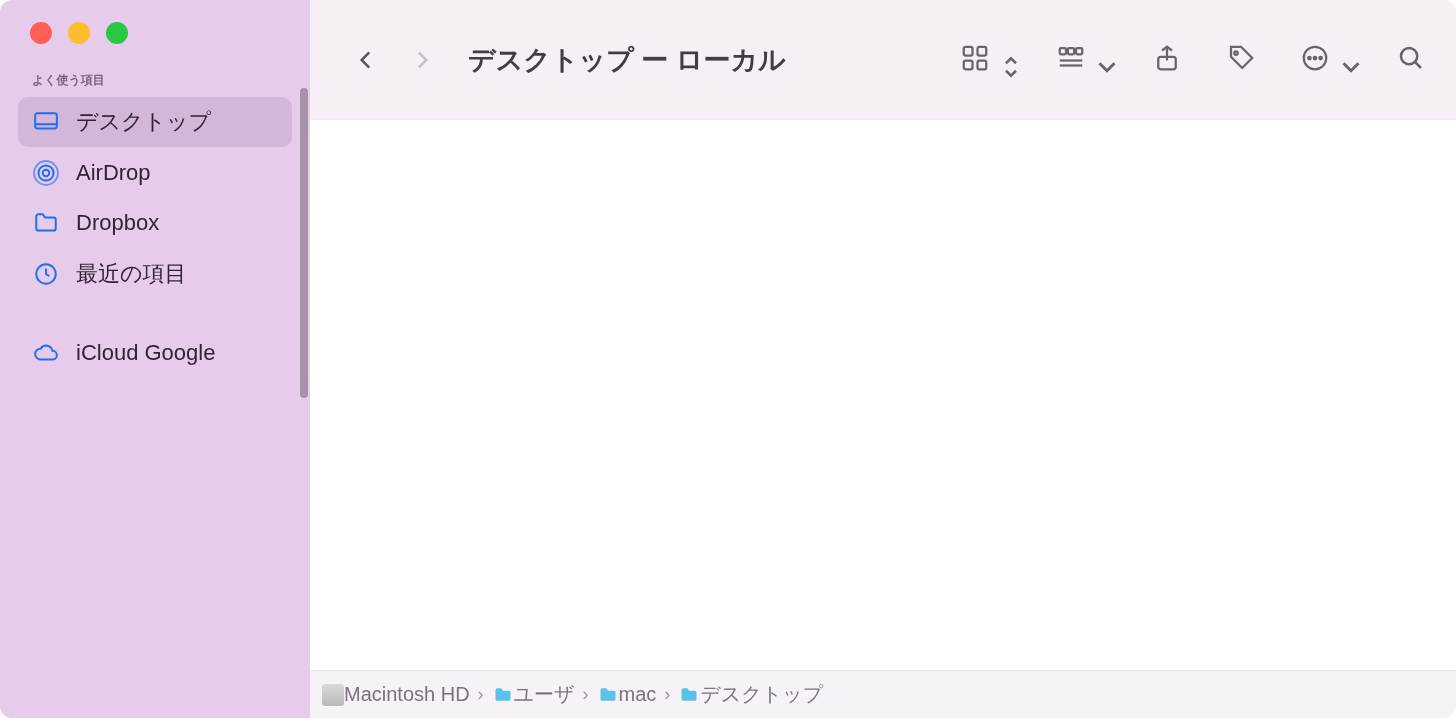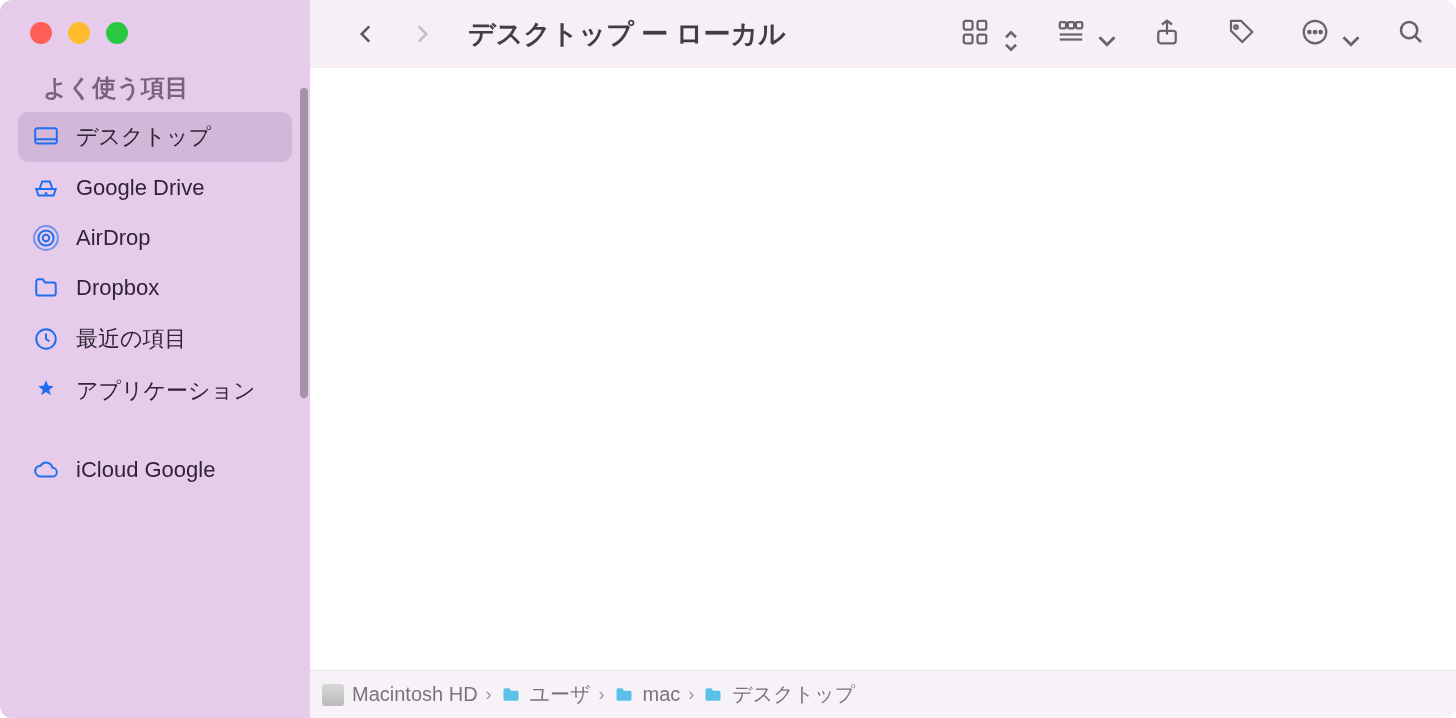--- a/index.html
+++ b/index.html
@@ -44,24 +44,24 @@
 }
 .tl {
   width: 22px; height: 22px;
   border-radius: 50%;
 }
 .tl.close { background: #ff5f57; }
 .tl.min { background: #febc2e; }
 .tl.max { background: #28c840; }
 
 .section-header {
-  font-size: 24px;
+  font-size: 12px;
   color: rgba(52,34,56,0.62);
   font-weight: 600;
-  padding: 6px 0 8px 43px;
+  padding: 6px 0 8px 32px;
   font-family: Liberation Mono, monospace;
 }
 .sidebar-items { list-style: none; padding: 0 18px 0 18px; }
 .sidebar-item {
   display: flex;
   align-items: center;
   gap: 16px;
   padding: 10px 14px 10px 14px;
   border-radius: 10px;
   font-size: 22px;
@@ -79,21 +79,21 @@
 .section-gap { height: 28px; }
 
 
 .main {
   flex: 1;
   display: flex;
   flex-direction: column;
   background: #fdfbfd;
 }
 .toolbar {
-  height: 68px;
+  height: 120px;
   display: flex;
   align-items: center;
   background: #f7eff6;
   border-bottom: 1px solid rgba(0,0,0,0.02);
   padding: 0 18px 0 0;
 }
 .nav-buttons { display: flex; gap: 20px; padding: 0 10px 0 38px; }
 .nav-btn {
   width: 36px; height: 44px;
   display: flex; align-items: center; justify-content: center;
@@ -125,21 +125,21 @@
   height: 48px;
   background: #f7f2f7;
   border-top: 1px solid rgba(0,0,0,0.06);
   display: flex;
   align-items: center;
   gap: 6px;
   padding: 0 12px;
   font-size: 20px;
   color: #7a737d;
 }
-.path-seg { display: flex; align-items: center; gap: 8px; }
+.path-seg { display: flex; align-items: center; gap: 0; }
 .path-seg .pi { width: 22px; height: 22px; display:flex;align-items:center;justify-content:center; border-radius:4px;}
 .path-seg .pi.disk { background: linear-gradient(#d8d8d8,#bababa); border-radius:3px;}
 .path-seg .pi.fold { color:#37a7d8; }
 .path-sep { color: #9a939d; padding: 0 2px; font-size:18px;}
 </style>
 </head>
 <body>
 
 <div class="window">
 
@@ -156,30 +156,20 @@
       <li class="sidebar-item selected">
         <span class="sb-icon">
           <svg viewBox="0 0 24 24" fill="none" stroke="currentColor" stroke-width="1.8">
               <rect x="2" y="4" width="20" height="14" rx="2"></rect>
               <line x1="2" y1="14" x2="22" y2="14"></line>
             </svg>
         </span>
         <span>デスクトップ</span>
       </li>
 
-      <li class="sidebar-item">
-        <span class="sb-icon">
-          <svg viewBox="0 0 24 24" fill="none" stroke="currentColor" stroke-width="1.8">
-              <path d="M3 13h18l-2 6H5z"></path>
-              <path d="M6 13l2.5-7h7L18 13"></path>
-              <circle cx="12" cy="17" r="0.5" fill="currentColor"></circle>
-            </svg>
-        </span>
-        <span>Google Drive</span>
-      </li>
 
       <li class="sidebar-item">
         <span class="sb-icon">
           <svg viewBox="0 0 24 24" fill="none" stroke="currentColor" stroke-width="1.8">
               <circle cx="12" cy="12" r="3"></circle>
               <circle cx="12" cy="12" r="7"></circle>
               <circle cx="12" cy="12" r="11" stroke-opacity="0.6"></circle>
             </svg>
         </span>
         <span>AirDrop</span>
@@ -197,28 +187,20 @@
       <li class="sidebar-item">
         <span class="sb-icon">
           <svg viewBox="0 0 24 24" fill="none" stroke="currentColor" stroke-width="1.8">
               <circle cx="12" cy="12" r="9"></circle>
               <path d="M12 7v5l3 2"></path>
             </svg>
         </span>
         <span>最近の項目</span>
       </li>
 
-      <li class="sidebar-item">
-        <span class="sb-icon">
-          <svg viewBox="0 0 24 24" fill="currentColor">
-              <path d="M12 2l2 5 5 .5-4 3.5 1.5 5L12 13l-4.5 3 1.5-5-4-3.5 5-.5z"></path>
-            </svg>
-        </span>
-        <span>アプリケーション</span>
-      </li>
 
 
     </ul>
 
     <div class="section-gap"></div>
     <ul class="sidebar-items">
       <li class="sidebar-item">
         <span class="sb-icon">
           <svg viewBox="0 0 24 24" fill="none" stroke="currentColor" stroke-width="1.8">
               <path d="M7 18a5 5 0 010-10 6 6 0 0111 2 4 4 0 010 8z"></path>

